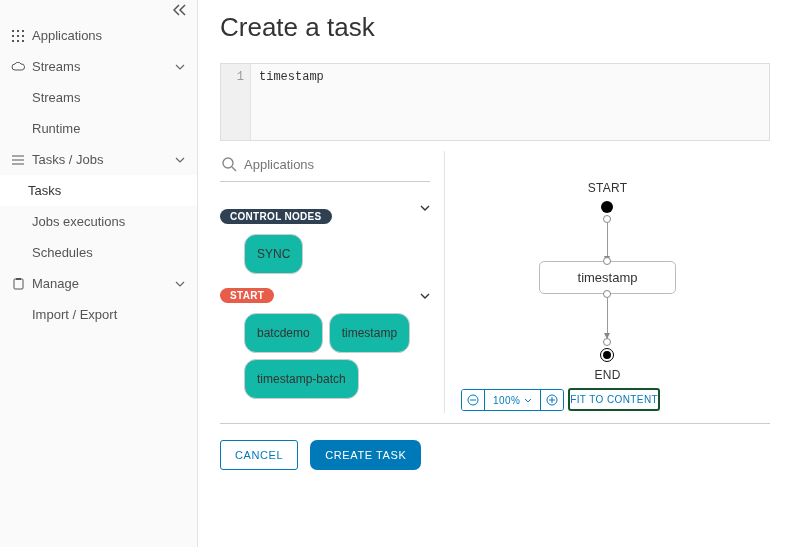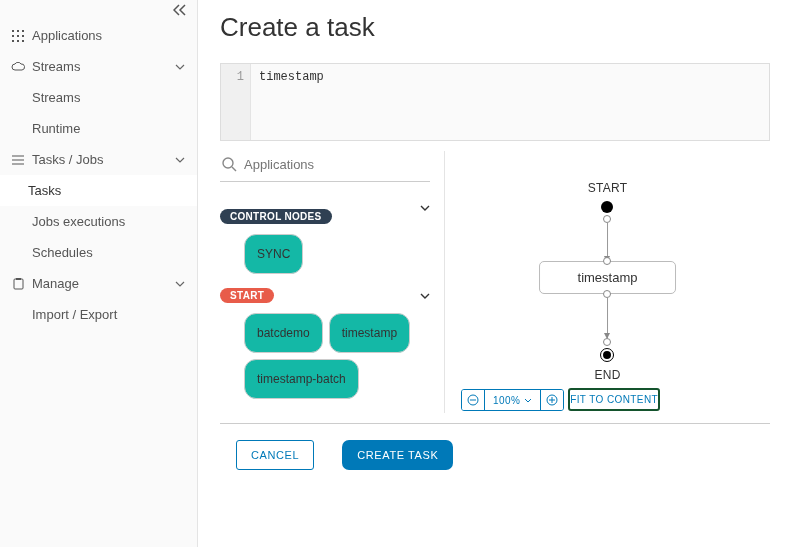--- a/index.html
+++ b/index.html
@@ -52,21 +52,21 @@
     .dot-ring { width: 14px; height: 14px; border-radius: 50%; border: 1.5px solid #000; display: flex; align-items: center; justify-content: center; }
     .dot-ring-inner { width: 8px; height: 8px; border-radius: 50%; background: #000; }
     
     .canvas-tools { position: absolute; bottom: 2px; left: 16px; display: flex; gap: 4px; align-items: flex-end; }
     .zoom-grp { display: flex; border: 1px solid #0079b8; border-radius: 3px; overflow: hidden; }
     .zoom-btn { width: 22px; height: 20px; display: flex; align-items: center; justify-content: center; color: #0079b8; font-size: 12px; cursor: pointer; background:#fff; }
     .zoom-val { height: 20px; padding: 0 8px; display: flex; align-items: center; color: #0079b8; font-size: 10px; border-left: 1px solid #0079b8; border-right: 1px solid #0079b8; letter-spacing:0.4px; }
     .btn-outline { border: 2px solid #14532d; color: #0079b8; background: #fff; font-size: 10px; padding: 4px 0; border-radius: 3px; cursor: pointer; letter-spacing: 0.4px; }
     
     .actions { margin-top: 16px; display: flex; gap: 12px; }
-    .btn { font-size: 11px; padding: 8px 14px; border-radius: 3px; cursor: pointer; letter-spacing: 0.6px; border: 1px solid transparent; margin-left: 16px; }
+    .btn { font-size: 11px; padding: 8px 14px; border-radius: 3px; cursor: pointer; letter-spacing: 0.6px; border: 1px solid transparent; }
     .btn-cancel { background: #fff; color: #0079b8; border-color: #0079b8; }
     .btn-primary { background: #0079b8; color: #fff; border-radius: 7px; }
     
     svg { display: block; }
   </style>
 </head>
 <body>
 
 <div class="sidebar">
   <div class="collapse-bar">

